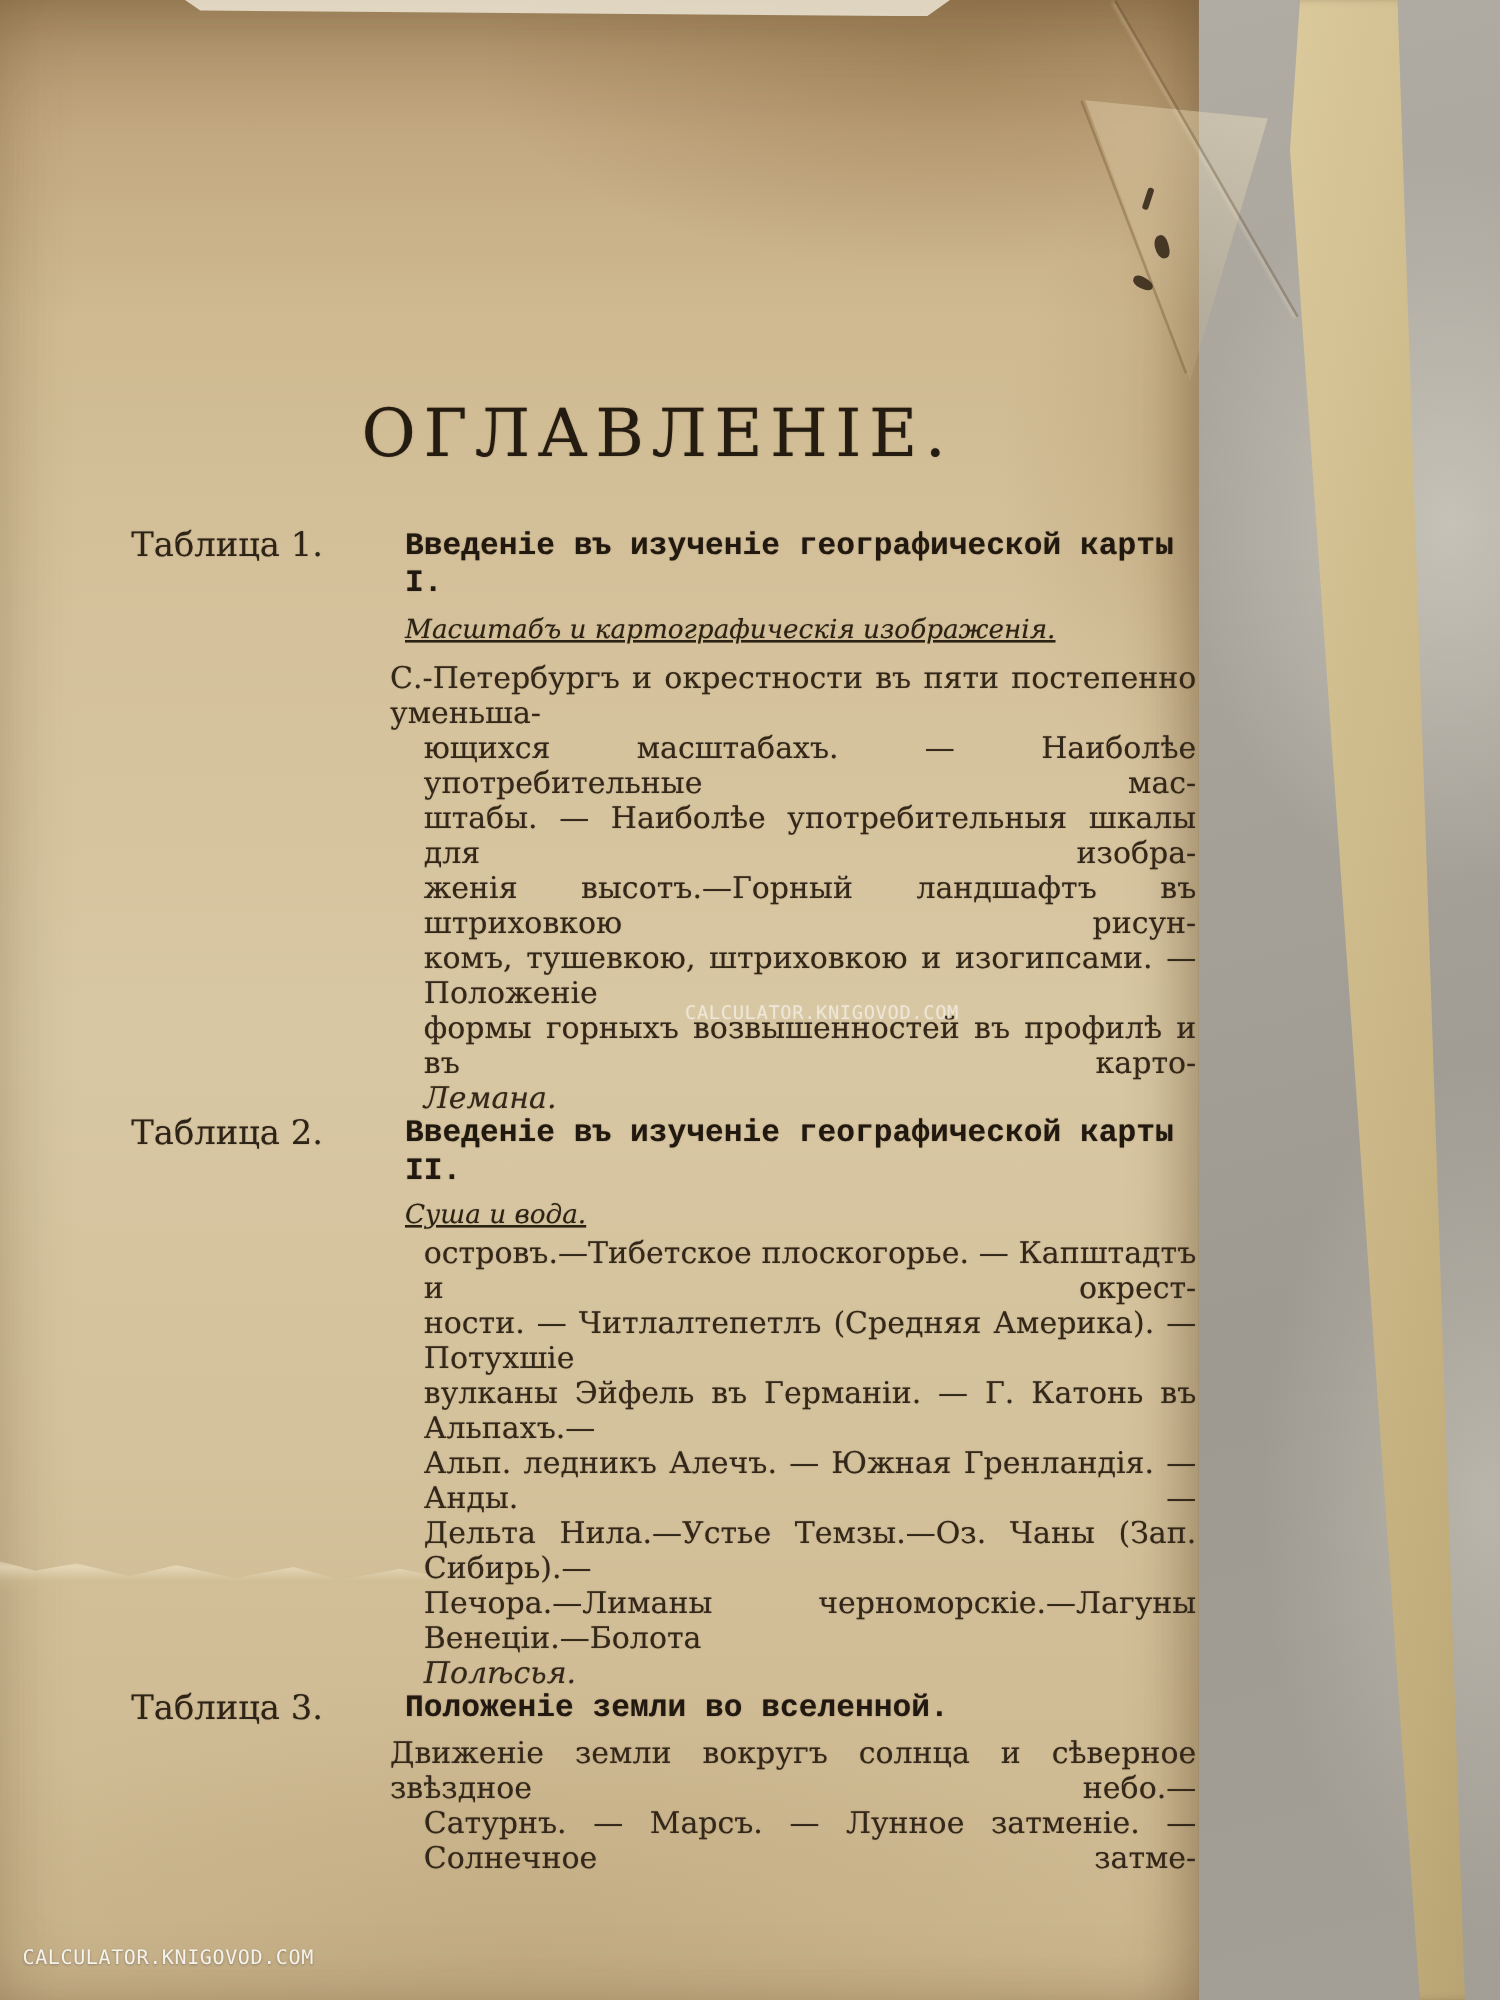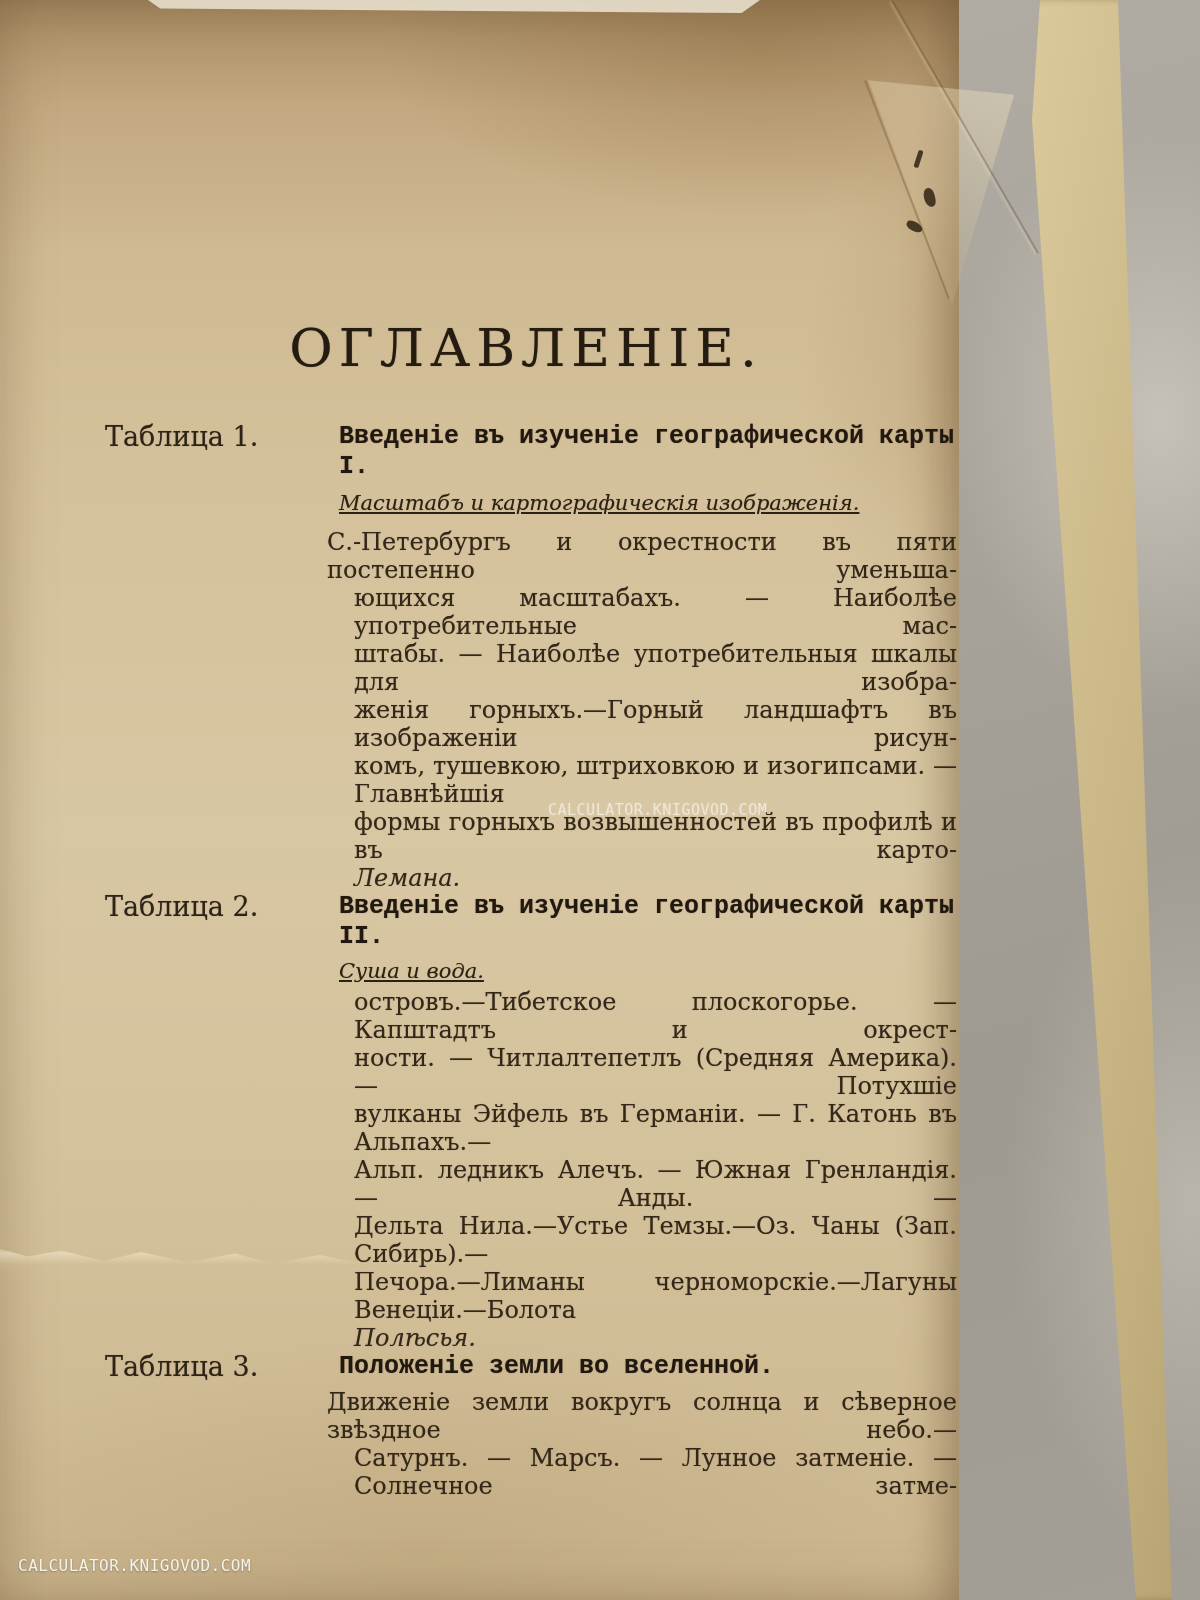--- a/index.html
+++ b/index.html
@@ -62,21 +62,21 @@
     background:linear-gradient(180deg, rgba(238,226,198,0), rgba(240,228,200,.6) 35%, rgba(208,190,148,.3) 72%, rgba(238,226,198,0));
   }
 
   
   .content{left:95px;top:0;width:862px;z-index:4;color:#33271a;}
   .title{
     margin-top:318px;height:62px;text-align:center;
     font-size:53px;line-height:60px;letter-spacing:6px;color:#241b11;
     text-shadow:0 0 1px rgba(64,44,22,.55);
   }
-  .entry{display:grid;grid-template-columns:217px 1fr;gap:15px;}
+  .entry{display:grid;grid-template-columns:217px 1fr;}
   .label{font-size:27px;line-height:30px;padding-left:10px;color:#2d2317;
          text-shadow:0 0 1px rgba(64,44,22,.45);}
   .ebody{min-width:0;}
   .heading{
     font-family:Liberation Mono, monospace;font-weight:700;
     font-size:25px;line-height:30px;padding-left:12px;color:#211810;
     text-shadow:0 0 1px rgba(50,34,16,.5);
   }
   .subtitle{font-style:italic;font-size:21px;line-height:30px;padding-left:12px;
             margin-top:6px;color:#2c2214;text-shadow:0 0 1px rgba(60,42,20,.4);text-decoration:underline;}
@@ -124,22 +124,22 @@
 
     <div class="entry e1">
       <div class="label">Таблица 1.</div>
       <div class="ebody">
         <div class="heading">Введеніе въ изученіе географической карты I.</div>
         <div class="subtitle">Масштабъ и картографическія изображенія.</div>
         <div class="para">
           <div class="pline">С.-Петербургъ и окрестности въ пяти постепенно уменьша-</div>
           <div class="pline cont">ющихся масштабахъ. — Наиболѣе употребительные мас-</div>
           <div class="pline cont">штабы. — Наиболѣе употребительныя шкалы для изобра-</div>
-          <div class="pline cont">женія горныхъ.—Горный ландшафтъ въ изображеніи рисун-</div>
-          <div class="pline cont">комъ, тушевкою, штриховкою и изогипсами. — Главнѣйшія</div>
+          <div class="pline cont">женія высотъ.—Горный ландшафтъ въ штриховкою рисун-</div>
+          <div class="pline cont">комъ, тушевкою, штриховкою и изогипсами. — Положеніе</div>
           <div class="pline cont">формы горныхъ возвышенностей въ профилѣ и въ карто-</div>
           <div class="pline cont noj">Лемана.</div>
         </div>
       </div>
     </div>
 
     <div class="entry e2">
       <div class="label">Таблица 2.</div>
       <div class="ebody">
         <div class="heading">Введеніе въ изученіе географической карты II.</div>

